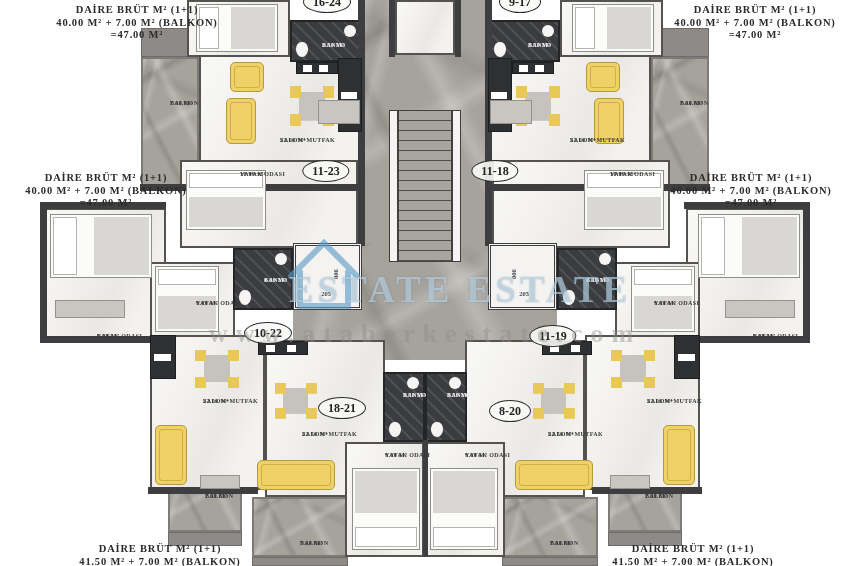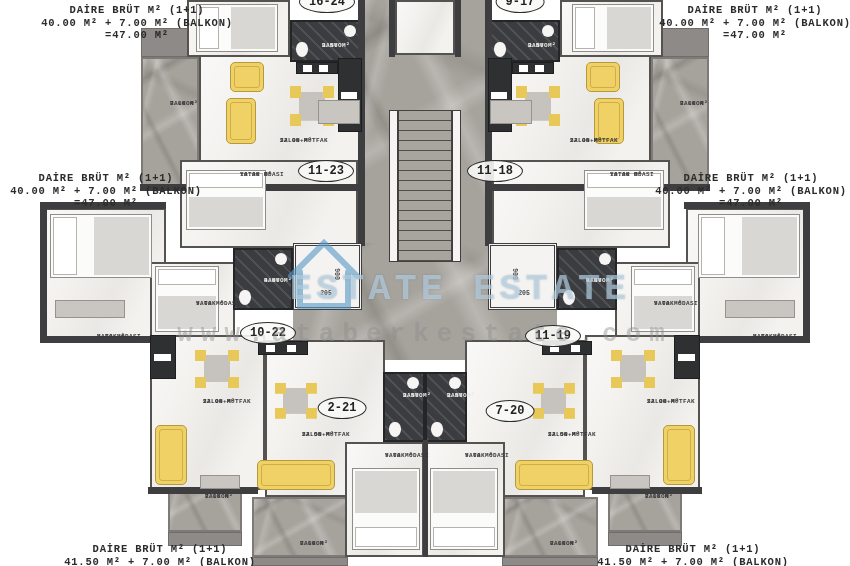--- a/index.html
+++ b/index.html
@@ -1,17 +1,17 @@
 <!DOCTYPE html>
 <html><head>
 <meta charset="utf-8">
 <style>
   html,body{margin:0;padding:0;background:#e9e9e9;}
   .canvas{position:relative;width:850px;height:566px;background:#ffffff;overflow:hidden;
-          font-family:Liberation Mono, monospace;}
+          font-family:Liberation Serif, serif;}
   .canvas *{position:absolute;box-sizing:border-box;}
 
   
   .ann{font-size:10.5px;font-weight:bold;letter-spacing:.8px;color:#2b2b2b;
        text-align:center;line-height:12.5px;z-index:10;}
   .ann div{position:static;white-space:nowrap;}
 
   
   .marble{background-color:#a6a29c;
     background-image:
@@ -339,22 +339,22 @@
         <div>3.50 M²</div>
       </div>
     </div>
   <div style="inset:0">
       <div class="unit" style="left: 327px; top: 2px;">16-24</div>
       <div class="unit" style="left: 520px; top: 2px;">9-17</div>
       <div class="unit" style="left: 326px; top: 171px;">11-23</div>
       <div class="unit" style="left: 495px; top: 171px;">11-18</div>
       <div class="unit" style="left: 268px; top: 333px;">10-22</div>
       <div class="unit" style="left: 553px; top: 336px;">11-19</div>
-      <div class="unit" style="left: 342px; top: 408px;">2-21</div>
-      <div class="unit" style="left: 510px; top: 411px;">7-20</div>
+      <div class="unit" style="left: 342px; top: 408px;">18-21</div>
+      <div class="unit" style="left: 510px; top: 411px;">8-20</div>
     </div>
   <div style="inset:0">
       <div class="elv vert" style="left: 336px; top: 274px;">900</div>
       <div class="elv" style="left: 326px; top: 293px;">205</div>
       <div class="elv vert" style="left: 514px; top: 274px;">900</div>
       <div class="elv" style="left: 524px; top: 293px;">205</div>
     </div>
 
   <svg class="wm wm-logo" viewBox="0 0 82 76">
     <path d="M8 40 L41 7 L74 40" fill="none" stroke="#5b9bc8" stroke-width="6" stroke-linecap="round"></path>

